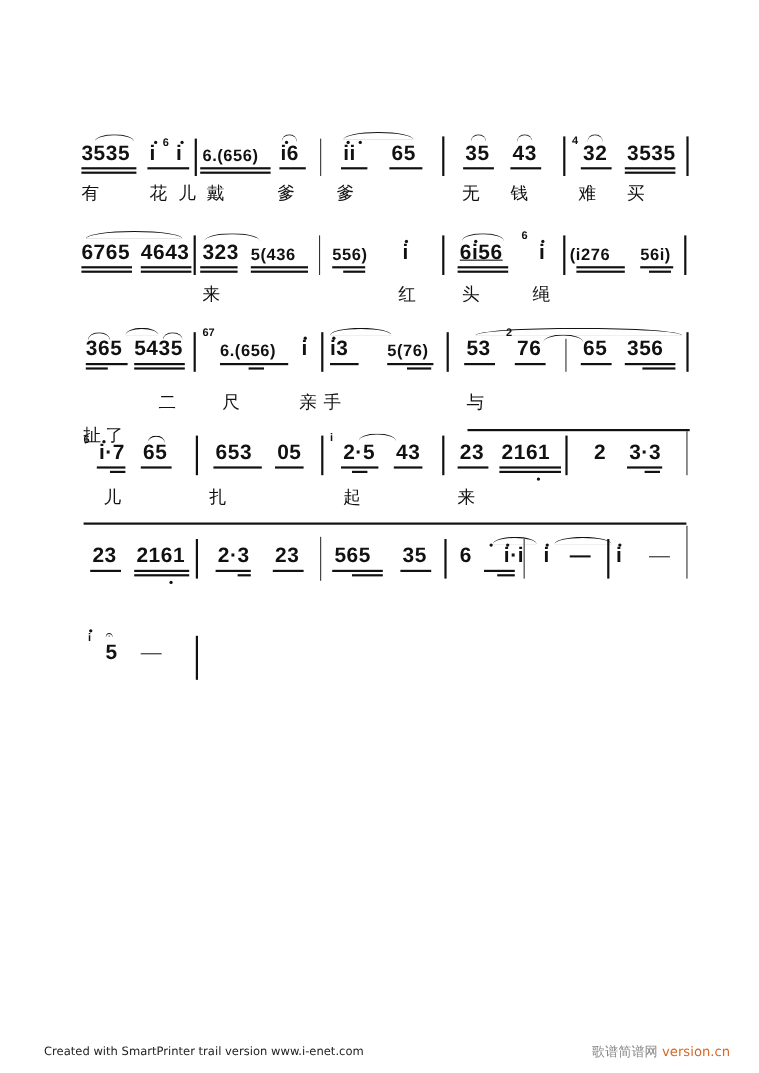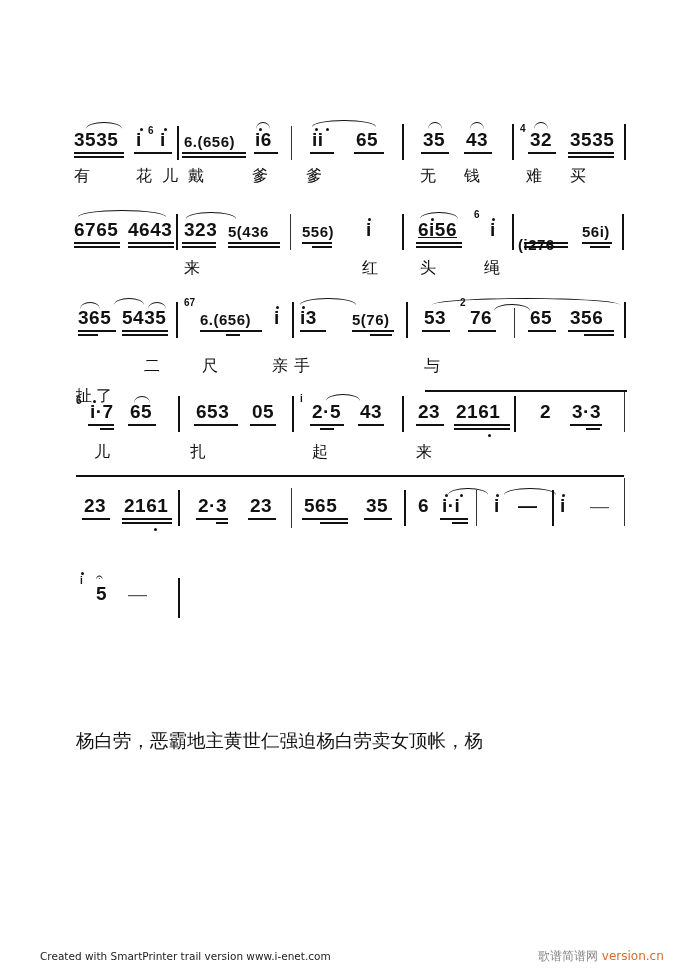--- a/index.html
+++ b/index.html
@@ -108,21 +108,21 @@
   <div class="bar" style="left:402px;top:4px;height:36px;"></div>
   <div class="arc" style="left:420px;top:2px;width:38px;"></div>
   <span class="n" style="left:418px;top:10px;text-decoration:underline;">6i56</span>
   <div class="dot" style="left:431px;top:8px;"></div>
   <div class="ul" style="left:416px;top:32px;width:46px;"></div>
     <div class="ul" style="left:416px;top:36px;width:46px;"></div>
   <span class="grace" style="left:474px;top:0px;">6</span>
   <span class="n" style="left:490px;top:10px;">i</span>
   <div class="dot" style="left:492px;top:8px;"></div>
   <div class="bar" style="left:512px;top:4px;height:36px;"></div>
-  <span class="n sm" style="left:518px;top:12px;margin-top:13px;">(i276</span>
+  <span class="n sm" style="left:518px;top:12px;">(i276</span>
   <div class="ul" style="left:524px;top:32px;width:44px;"></div>
     <div class="ul" style="left:524px;top:36px;width:44px;"></div>
   <span class="n sm" style="left:582px;top:12px;">56i)</span>
   <div class="ul" style="left:582px;top:32px;width:30px;"></div>
     <div class="ul" style="left:590px;top:36px;width:20px;"></div>
   <div class="bar" style="left:622px;top:4px;height:36px;"></div>
 </div>
 <div class="row" style="top:258px;">
   <span class="ly" style="left:184px;">来</span>
   <span class="ly" style="left:362px;">红</span>
@@ -239,21 +239,21 @@
   <div class="ul" style="left:248px;top:32px;width:28px;"></div>
   <div class="bar thin" style="left:291px;top:2px;height:40px;"></div>
   <span class="n" style="left:304px;top:10px;">565</span>
   <div class="ul" style="left:302px;top:32px;width:46px;"></div>
     <div class="ul" style="left:320px;top:36px;width:28px;"></div>
   <span class="n" style="left:366px;top:10px;">35</span>
   <div class="ul" style="left:364px;top:32px;width:28px;"></div>
   <div class="bar" style="left:404px;top:4px;height:36px;"></div>
   <span class="n" style="left:418px;top:10px;">6</span>
   <div class="arc" style="left:448px;top:2px;width:40px;"></div>
-  <span class="n" style="left:442px;top:10px;">i·i</span>
+  <span class="n" style="left:458px;top:10px;">i·i</span>
   <div class="dot" style="left:445px;top:8px;"></div>
     <div class="dot" style="left:460px;top:8px;"></div>
   <div class="ul" style="left:440px;top:32px;width:28px;"></div>
     <div class="ul" style="left:452px;top:36px;width:16px;"></div>
   <div class="bar thin" style="left:476px;top:4px;height:36px;"></div>
   <div class="arc" style="left:504px;top:2px;width:52px;"></div>
   <span class="n" style="left:494px;top:10px;">i</span>
   <div class="dot" style="left:496px;top:8px;"></div>
   <span class="n" style="left:518px;top:10px;">—</span>
   <div class="bar" style="left:552px;top:4px;height:36px;"></div>
@@ -266,20 +266,19 @@
 <div class="row" style="top:572px;">
   <span class="grace" style="left:80px;top:4px;">i</span>
   <div class="dot" style="left:81px;top:0px;"></div>
   <span style="position:absolute;left:96px;top:-2px;font-size:12px;">𝄐</span>
   <span class="n" style="left:96px;top:12px;">5</span>
   <span class="n" style="left:128px;top:12px;font-weight:normal;color:#555;">—</span>
   <div class="bar" style="left:178px;top:6px;height:40px;"></div>
 </div>
 
 <div class="prose" style="top:726px;">
-  <p>杨白劳，恶霸地主黄世仁强迫杨白劳卖女顶帐，杨</p>
 </div>
 
 <div class="footer">Created with SmartPrinter trail version www.i-enet.com</div>
 <div class="wm">
   <span>歌谱简谱网</span>
   <span class="en">version.cn</span>
 </div>
 
 </body></html>

